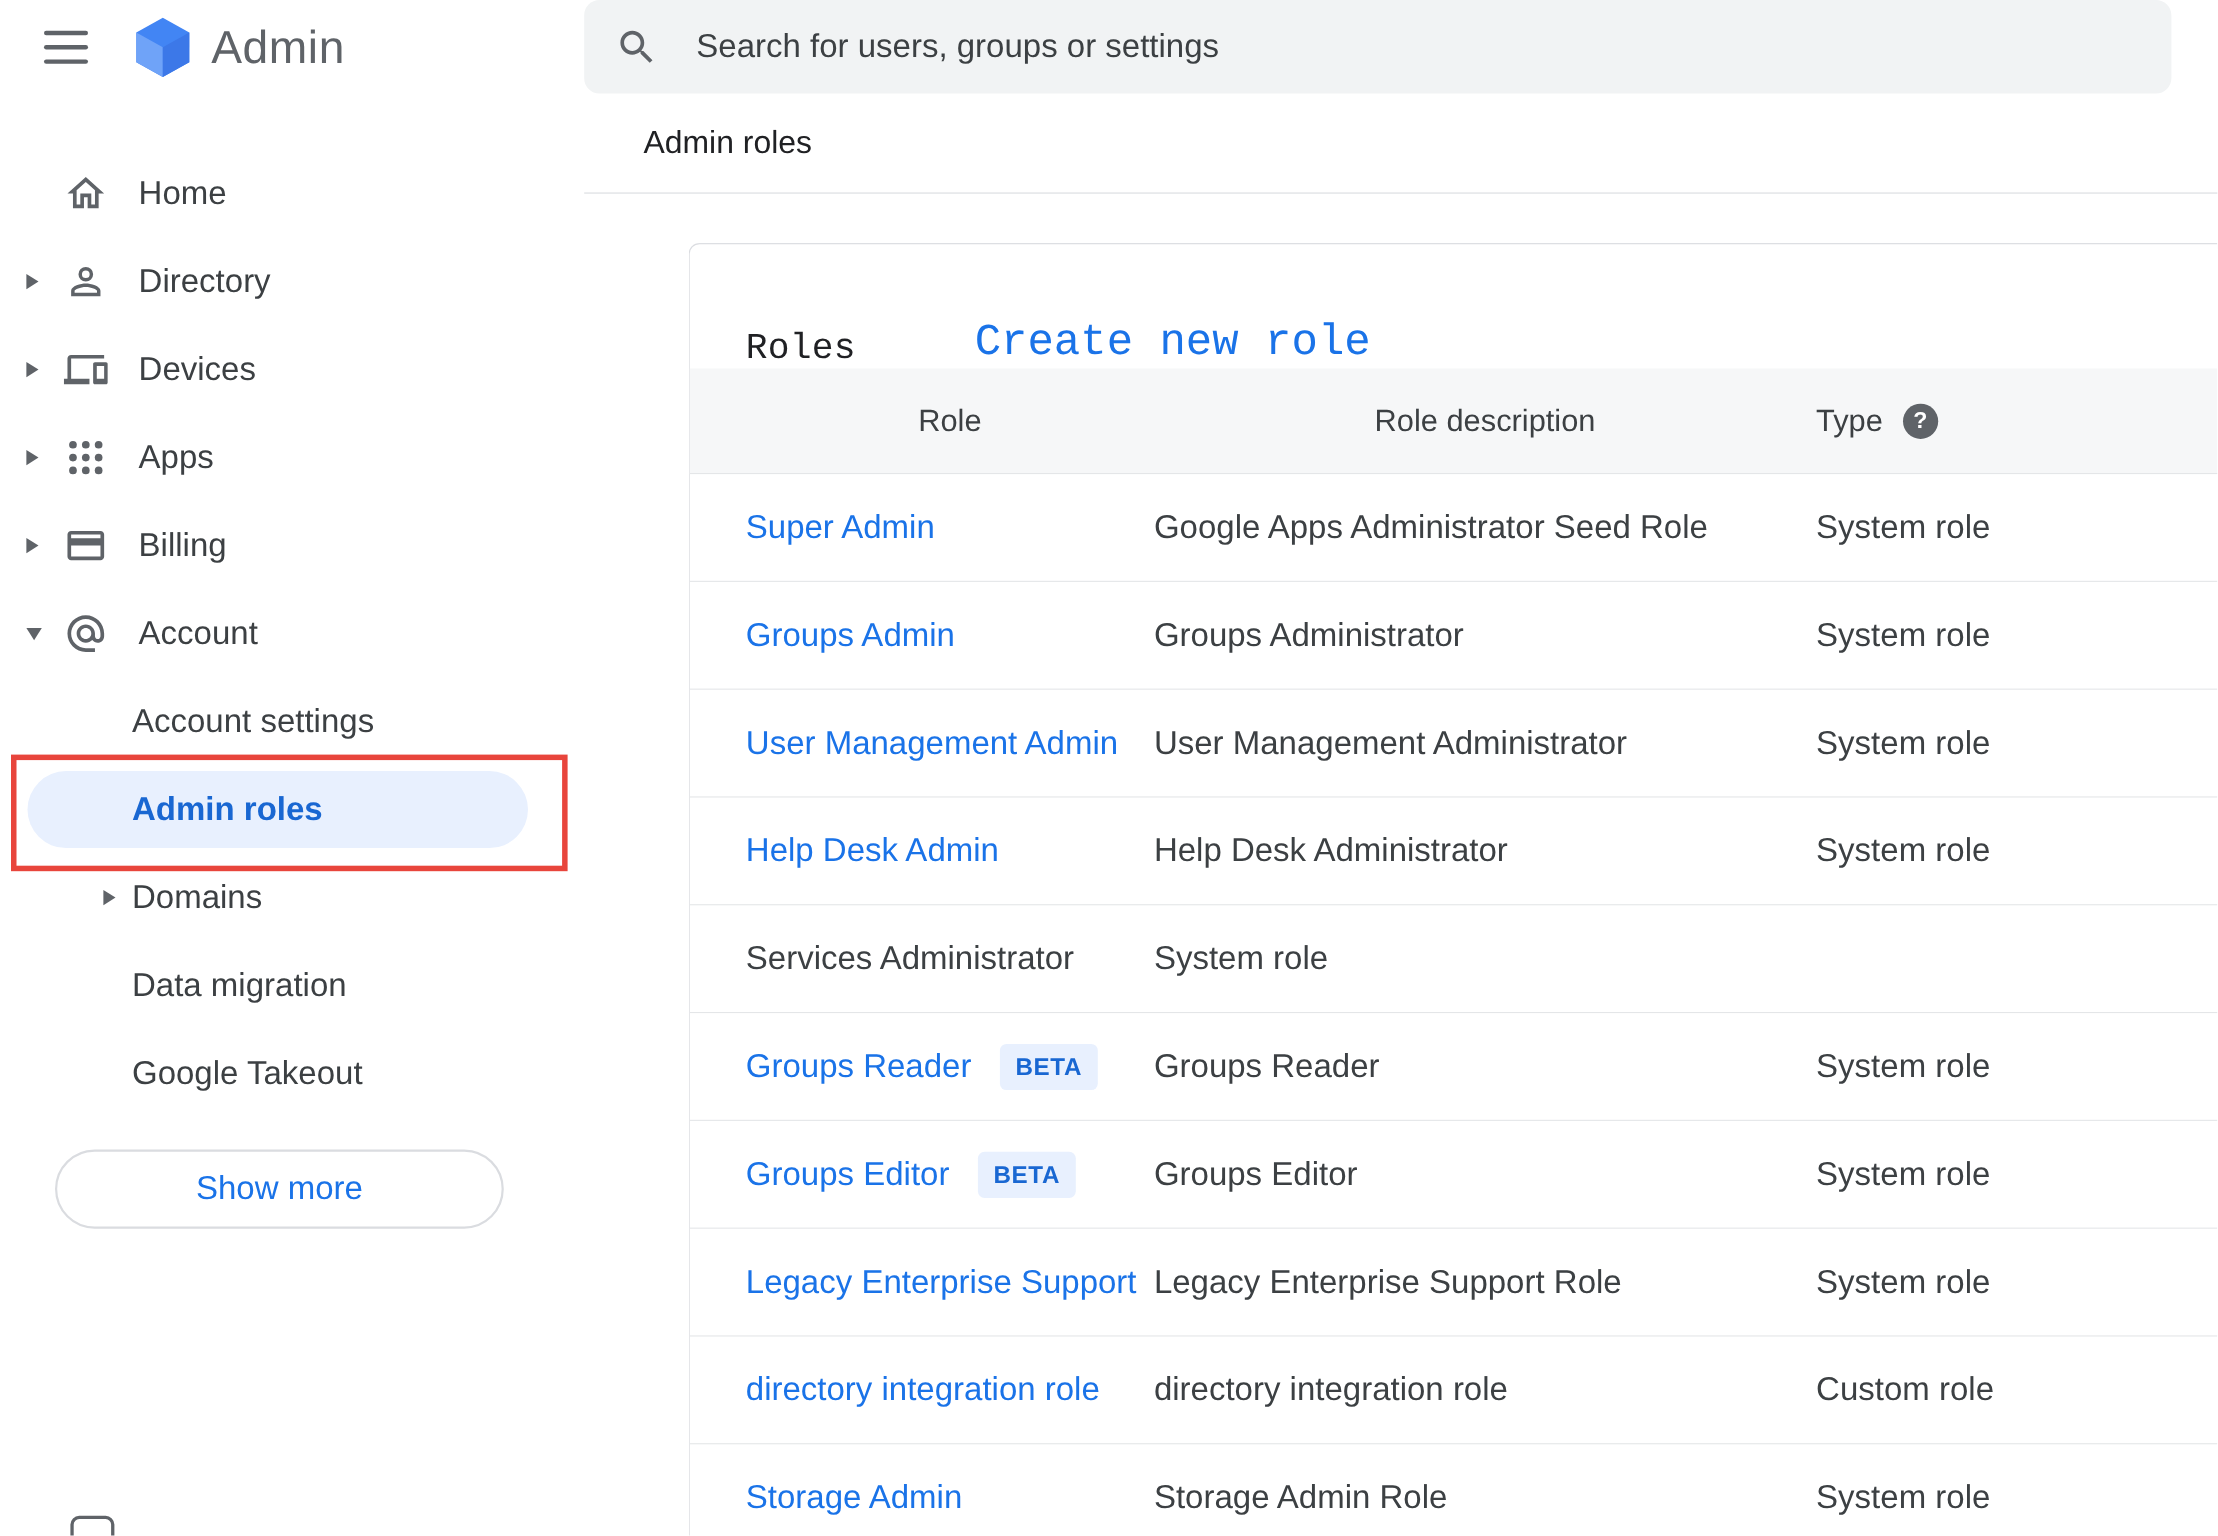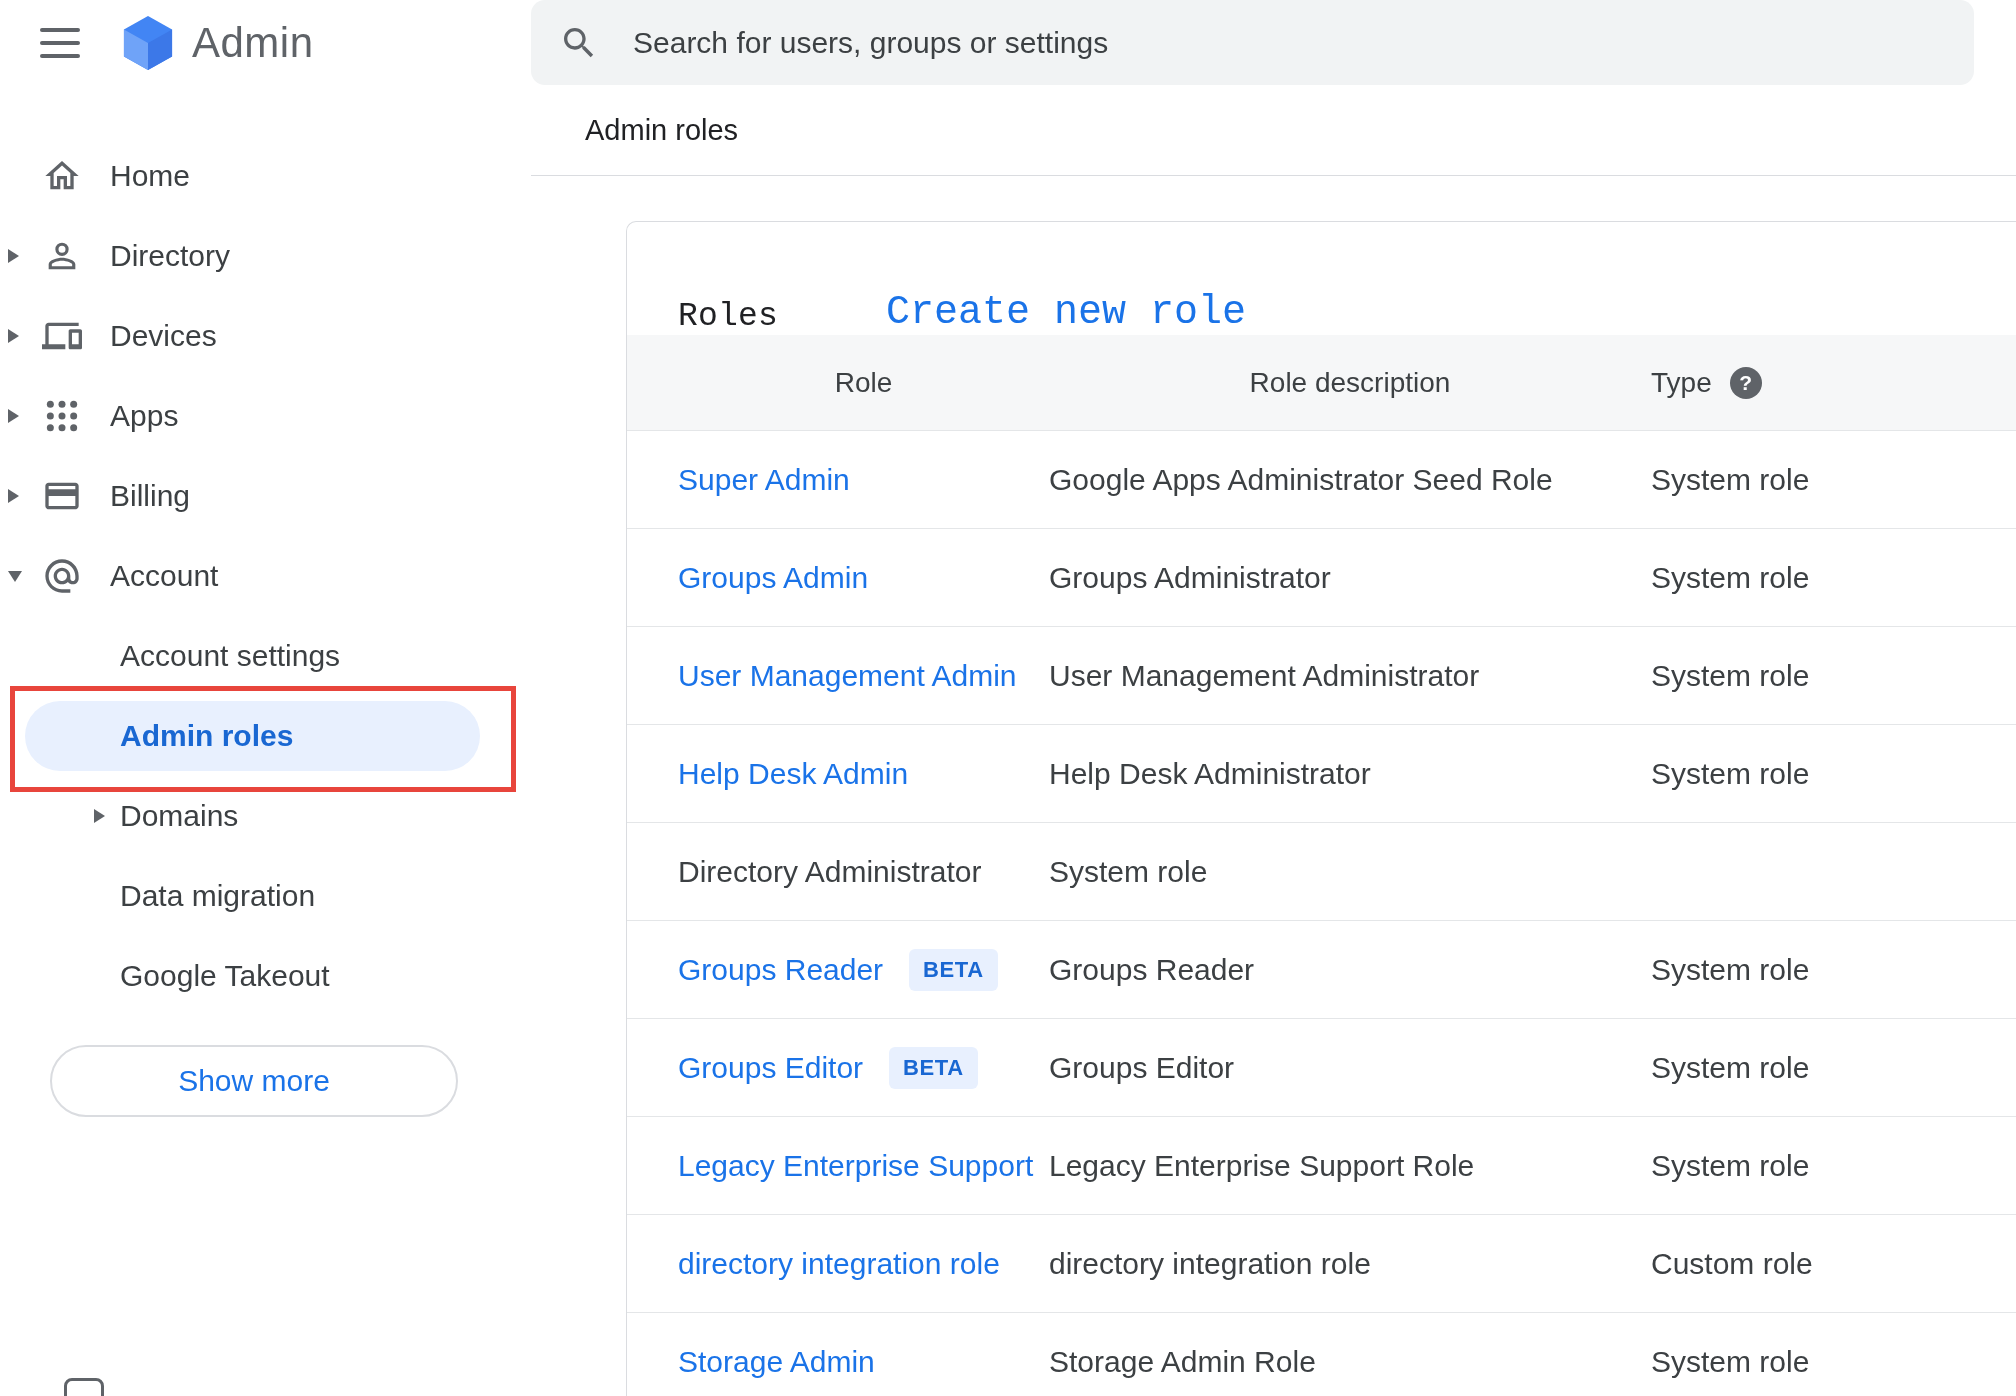--- a/index.html
+++ b/index.html
@@ -27,21 +27,21 @@
 
   
   .sidebar{width:531px;flex:none;position:relative;background:#fff;}
   .sb-header{height:85px;display:flex;align-items:center;padding-left:40px;}
   .hamburger{background:none;border:none;display:flex;flex-direction:column;gap:9px;cursor:pointer;padding:4px 0;}
   .hamburger span{display:block;width:40px;height:4px;background:var(--icon-gray);border-radius:2px;}
   .logo{margin-left:42px;display:flex;align-items:center;}
   .logo-text{margin-left:18px;font-size:42px;color:var(--icon-gray);letter-spacing:0.5px;}
 
   .sb-nav{margin-top:51px;}
-  .nav-item{height:80px;display:flex;align-items:center;padding-left:8px;position:relative;cursor:pointer;}
+  .nav-item{height:80px;display:flex;align-items:center;padding-left:24px;position:relative;cursor:pointer;}
   .chev{width:30px;flex:none;display:flex;align-items:center;}
   .chev.right::before{content:"";width:0;height:0;border-left:11px solid var(--icon-gray);border-top:7px solid transparent;border-bottom:7px solid transparent;}
   .chev.down::before{content:"";width:0;height:0;border-top:11px solid var(--icon-gray);border-left:7px solid transparent;border-right:7px solid transparent;}
   .nav-icon{width:48px;margin-right:24px;flex:none;display:flex;align-items:center;justify-content:center;}
   .nav-icon svg{width:40px;height:40px;fill:var(--icon-gray);}
   .nav-label{font-size:30px;color:var(--text-secondary);white-space:nowrap;position:relative;z-index:1;}
   .nav-item.child{padding-left:120px;}
   .nav-item.child-chev{padding-left:94px;}
   .nav-item.child-chev .chev{width:26px;}
   .nav-item.selected .nav-label{color:var(--selected-blue);font-weight:700;}
@@ -254,21 +254,21 @@
 
         <div class="trow row-grid">
           <div class="td role">
               <a>Help Desk Admin</a>
             </div>
           <div class="td">Help Desk Administrator</div>
           <div class="td">System role</div>
         </div>
 
         <div class="trow row-grid">
-          <div class="td">Directory Administrator</div>
+          <div class="td">Services Administrator</div>
           <div class="td">System role</div>
         </div>
 
         <div class="trow row-grid">
           <div class="td role">
             <a>Groups Reader</a>
             <span class="beta">BETA</span>
           </div>
           <div class="td">Groups Reader</div>
           <div class="td">System role</div>

